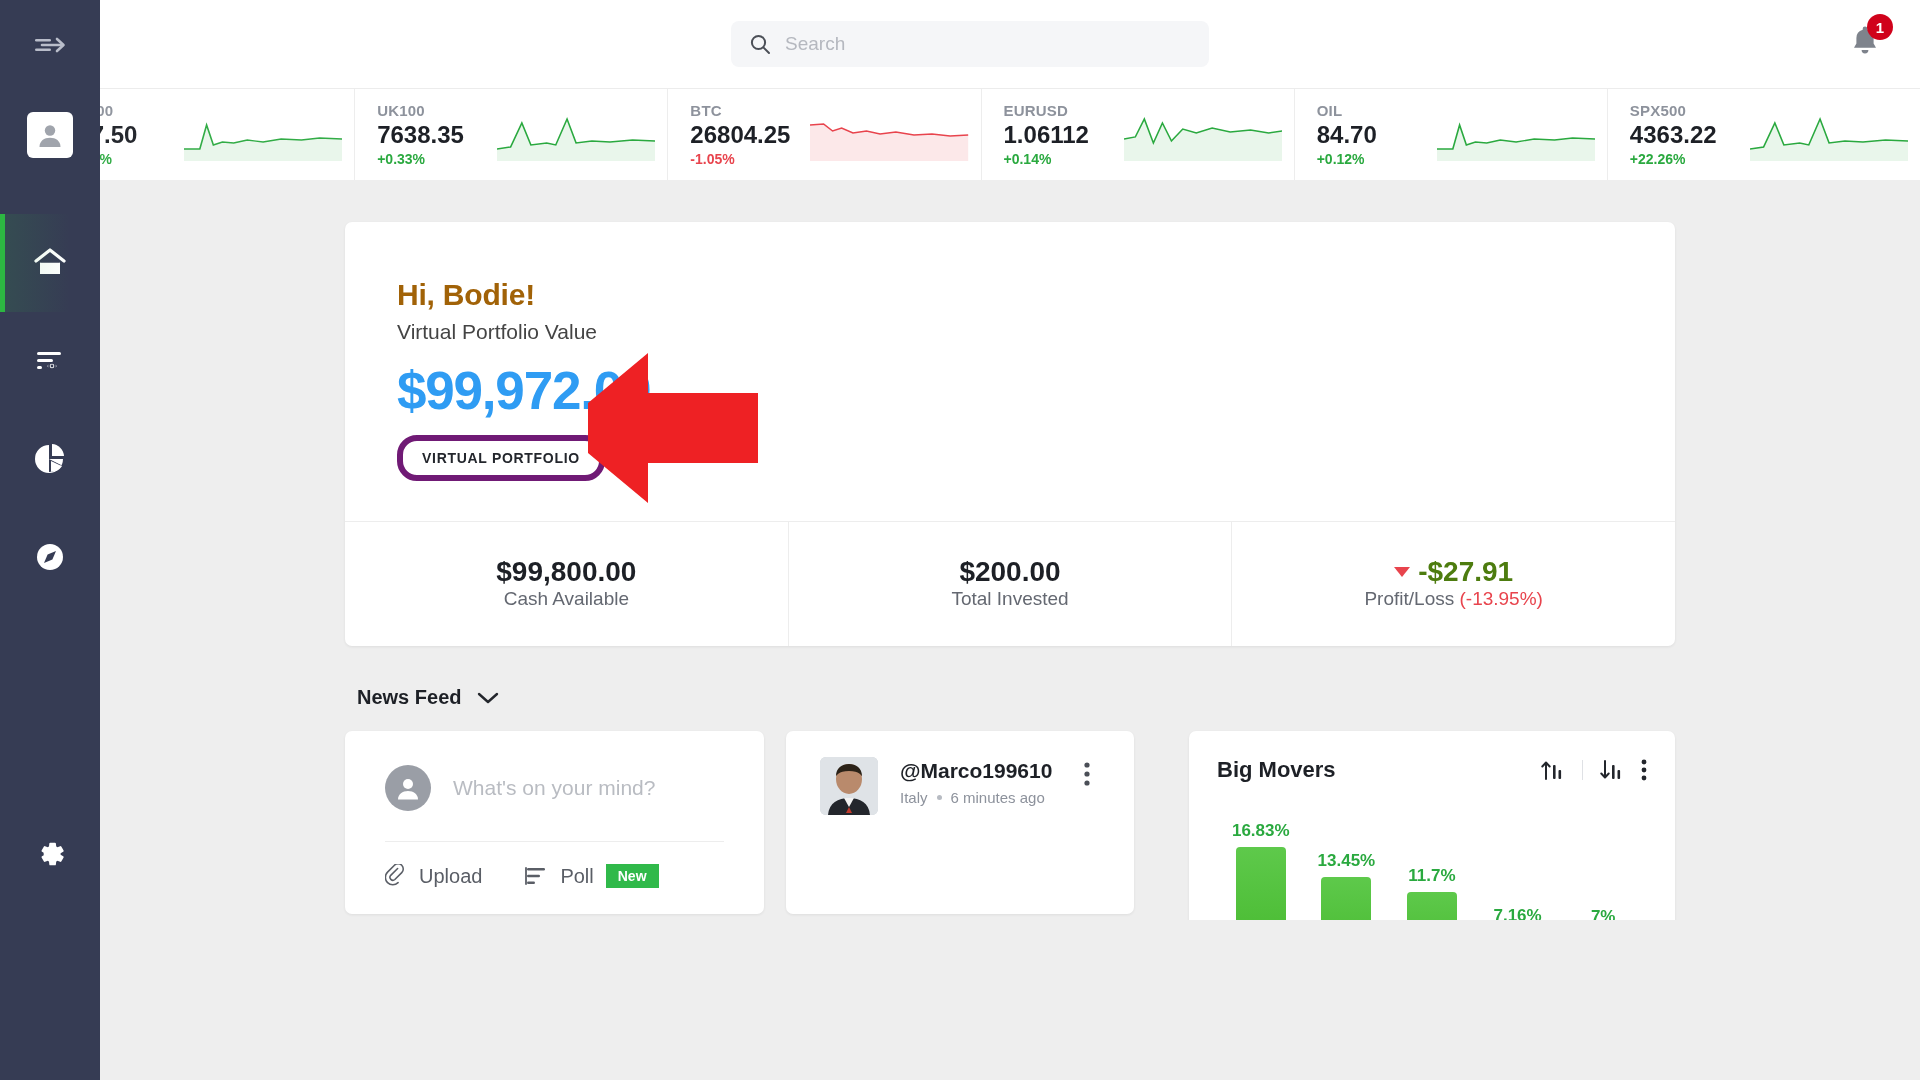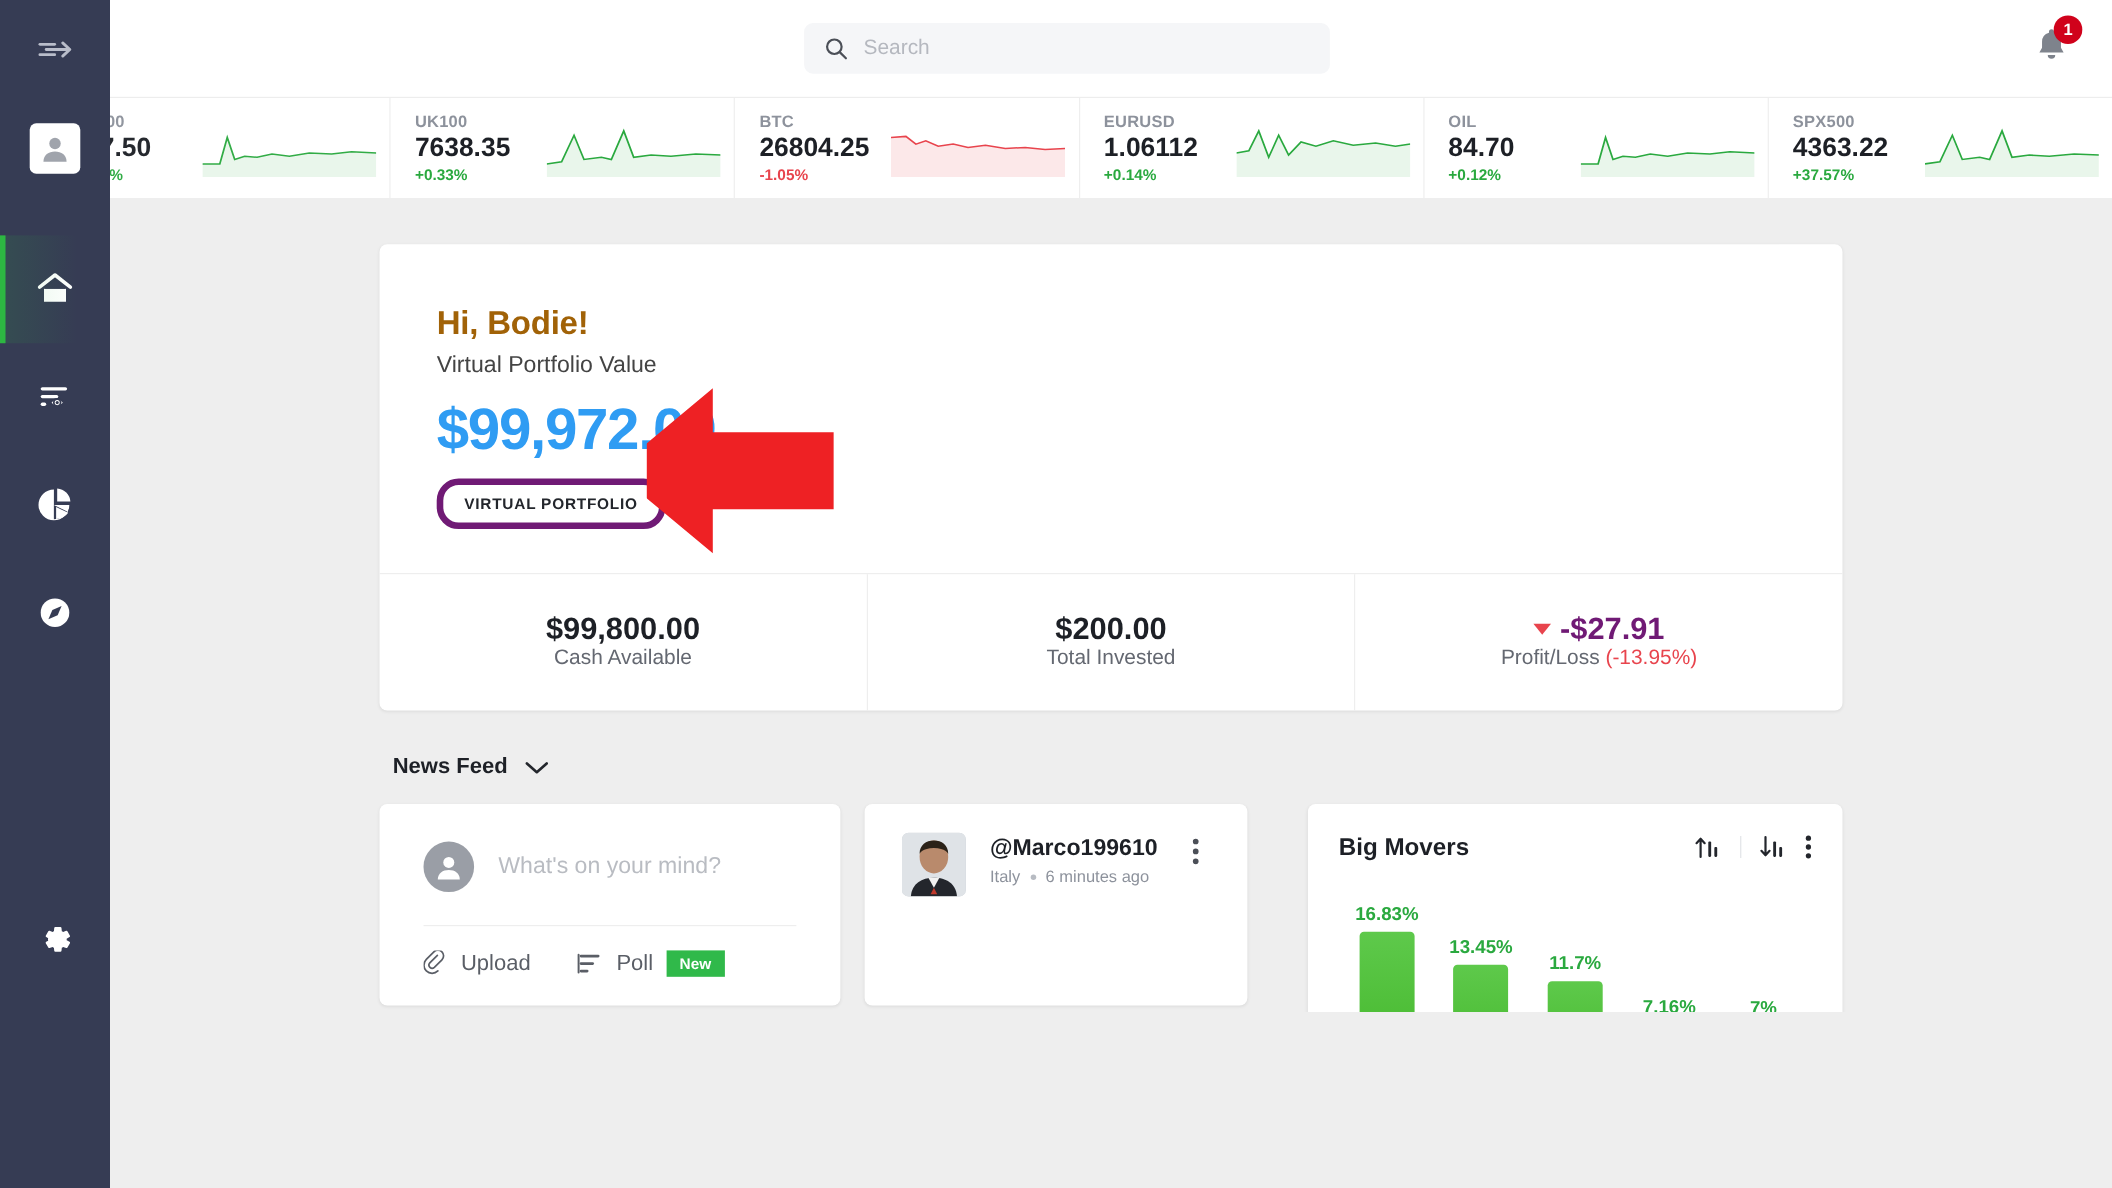--- a/index.html
+++ b/index.html
@@ -102,21 +102,21 @@
     display: inline-block; margin-top: 14px; border: 6px solid #701a75; border-radius: 20px;
     padding: 9px 19px; font-size: 14px; font-weight: bold; color: #23262c; letter-spacing: .7px;
     cursor: pointer;
   }
   .pf-stats { display: flex; border-top: 1px solid #ededed; }
   .pf-stat {
     flex: 1; padding: 34px 10px 36px; text-align: center; border-left: 1px solid #ededed;
   }
   .pf-stat:first-child { border-left: none; }
   .pf-stat-val { font-size: 28px; font-weight: bold; color: #1d2026; }
-  .pf-stat-val.neg { color: #701a75; }
+  .pf-stat-val.neg { color: #4d7c0f; }
   .pf-stat-lbl { font-size: 19px; color: #646871; margin-top: 0; }
   .pf-stat-lbl .pct { color: #e8444d; }
   .caret-dn { display:inline-block; width:0;height:0;border-left:8px solid transparent;
     border-right:8px solid transparent;border-top:10px solid #e8444d; margin-right: 8px;
     vertical-align: 4px;}
 
   .feed-head { display: flex; align-items: center; gap: 14px; margin: 40px 0 22px 12px; }
   .feed-title { font-size: 20px; font-weight: bold; color: #1d2026; }
 
   .cols { display: flex; gap: 22px; align-items: flex-start; }
@@ -326,21 +326,21 @@
             <svg viewBox="0 0 140 52" preserveAspectRatio="none">
               <path d="M0,40 L14,40 L20,16 L26,36 L34,33 L44,34 L56,31 L70,33 L86,30 L104,31 L120,29 L140,30 L140,52 L0,52 Z" fill="rgba(42,169,63,0.10)"></path>
               <path d="M0,40 L14,40 L20,16 L26,36 L34,33 L44,34 L56,31 L70,33 L86,30 L104,31 L120,29 L140,30" fill="none" stroke="#2aa93f" stroke-width="1.4"></path>
             </svg>
           </div>
         </div>
         <div class="tk">
           <div class="tk-info">
             <div class="tk-sym">SPX500</div>
             <div class="tk-price">4363.22</div>
-            <div class="tk-chg up">+37.57%</div>
+            <div class="tk-chg up">+22.26%</div>
           </div>
           <div class="tk-spark">
             <svg viewBox="0 0 140 52" preserveAspectRatio="none">
               <path d="M0,40 L12,38 L22,14 L30,36 L44,34 L52,36 L62,10 L70,34 L84,32 L100,33 L120,31 L140,32 L140,52 L0,52 Z" fill="rgba(42,169,63,0.10)"></path>
               <path d="M0,40 L12,38 L22,14 L30,36 L44,34 L52,36 L62,10 L70,34 L84,32 L100,33 L120,31 L140,32" fill="none" stroke="#2aa93f" stroke-width="1.4"></path>
             </svg>
           </div>
         </div>
       </div>
 

